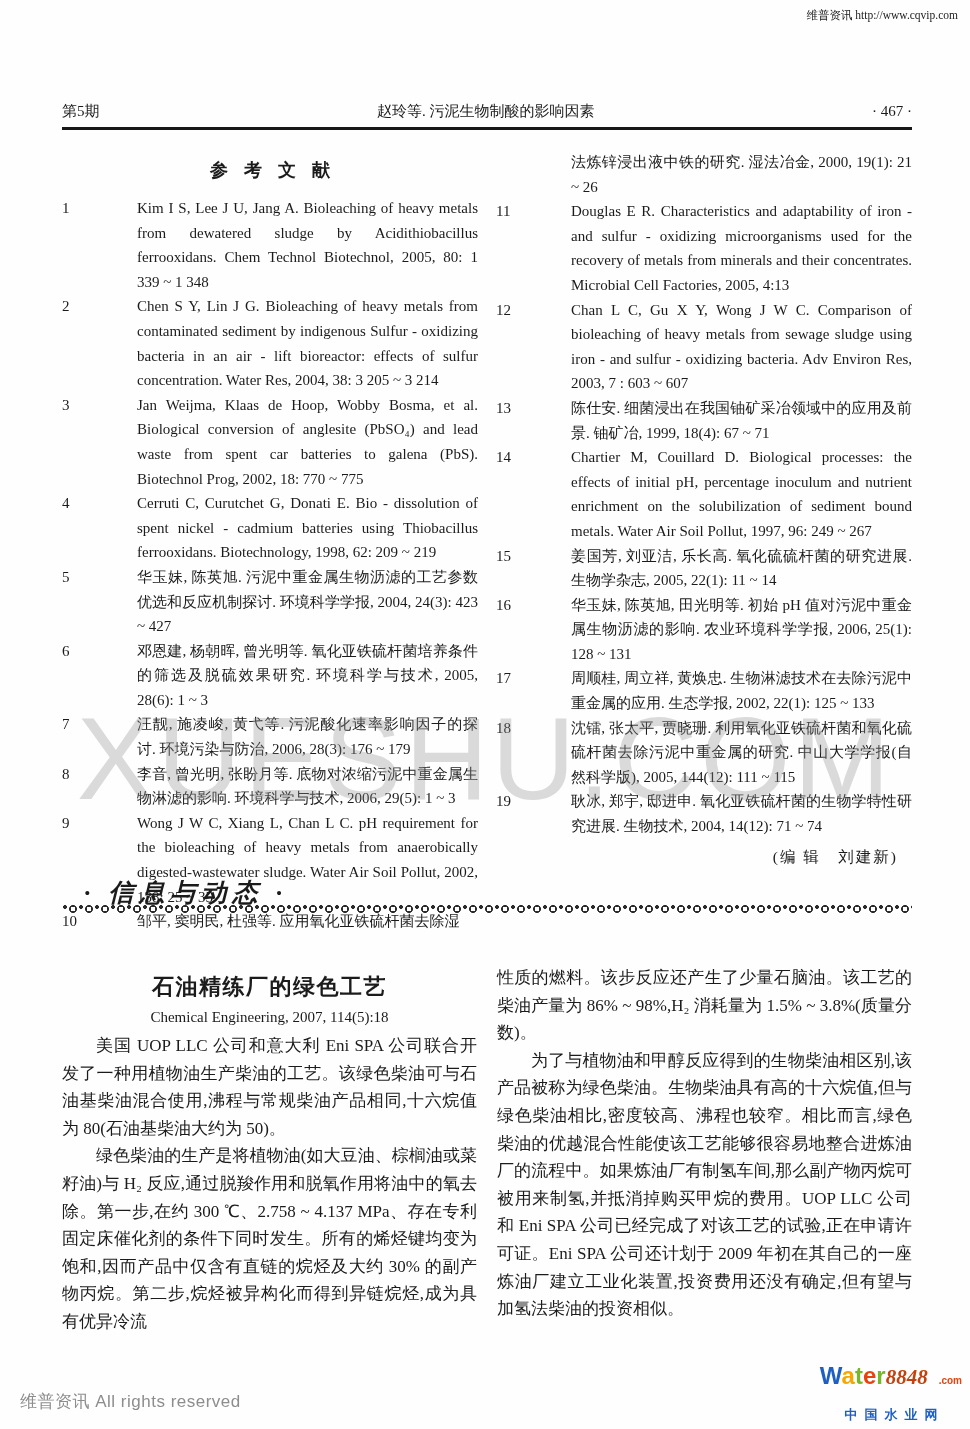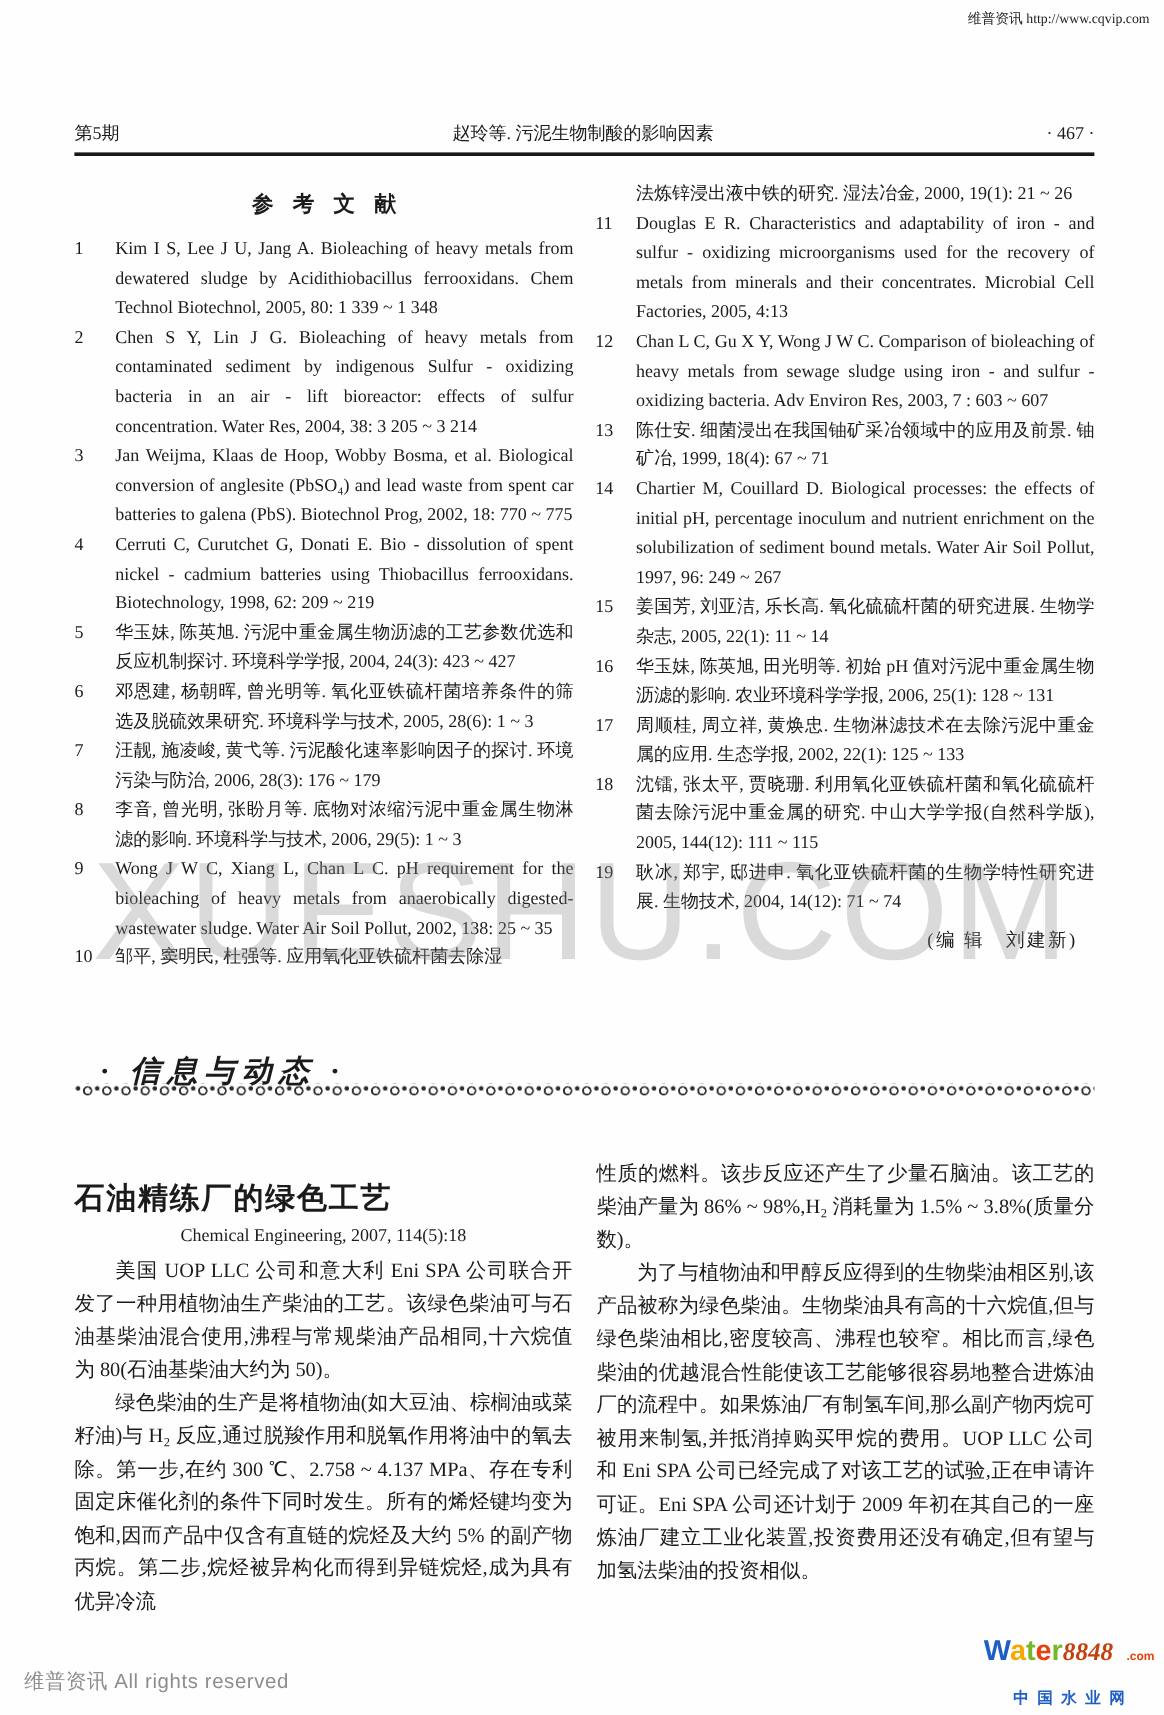--- a/index.html
+++ b/index.html
@@ -6,39 +6,39 @@
   body{
     width:970px;height:1429px;position:relative;overflow:hidden;
     background:#fefefe;color:#1b1b1b;
     font-family:"Liberation Serif", serif;
   }
   .scan-credit{position:absolute;top:8px;right:12px;font-size:11.5px;color:#222;text-align:center;}
   .header{position:absolute;top:102px;left:62px;right:58px;display:flex;justify-content:space-between;align-items:baseline;font-size:15px;}
   .header-rule{position:absolute;top:127px;left:62px;right:58px;border-bottom:3px solid #181818;}
   .refs{position:absolute;top:150px;left:62px;right:58px;display:grid;grid-template-columns:1fr 1fr;column-gap:18px;}
   .refs-heading{text-align:center;font-size:18px;font-weight:bold;letter-spacing:16px;margin:8px 0 14px;text-indent:16px;}
-  .ref{display:flex;font-size:15px;line-height:24.6px;text-align:justify;}
+  .ref{display:flex;font-size:15px;line-height:24.6px;text-align:justify;gap:41px;}
   .ref-num{flex:0 0 34px;}
   .ref-body{flex:1;}
   .editor{font-size:15.5px;text-align:right;padding-right:14px;margin-top:8px;letter-spacing:2px;}
   .watermark{
     position:absolute;top:648px;left:50%;transform:translateX(-50%);
     font-family:"Liberation Sans", sans-serif;font-size:116px;letter-spacing:3px;
     color:#8f8f8f;opacity:.32;white-space:nowrap;z-index:4;pointer-events:none;margin-top:44px;
   }
   .divider{
     position:absolute;top:903px;left:62px;right:58px;height:10px;
     background-image:
       radial-gradient(circle at 3px 4px, #2b2b2b 1.6px, transparent 2.2px),
       radial-gradient(circle at 11px 6px, transparent 2.4px, #2b2b2b 2.5px, #2b2b2b 3.7px, transparent 4.1px);
     background-size:16px 10px;background-repeat:repeat-x;
   }
   .news-heading{position:absolute;top:876px;left:84px;font-size:25px;font-weight:900;font-style:italic;letter-spacing:6px;}
   .news{position:absolute;top:964px;left:62px;right:58px;display:grid;grid-template-columns:1fr 1fr;column-gap:20px;}
-  .article-title{font-size:25px;font-weight:bold;letter-spacing:1.5px;margin-top:18px;}
+  .article-title{text-align:center;font-size:22px;font-weight:bold;letter-spacing:1.5px;margin-top:8px;}
   .article-source{text-align:center;font-size:15px;margin:7px 0 6px;}
   .news p{margin:0;font-size:17px;line-height:27.6px;text-align:justify;}
   .indent{text-indent:2em;}
   .footer-credit{
     position:absolute;left:20px;bottom:16px;font-size:17px;color:#8d8d8d;
     font-family:"Liberation Sans", sans-serif;font-weight:normal;letter-spacing:.5px;
   }
   .logo{position:absolute;right:8px;bottom:8px;text-align:center;font-family:"Liberation Sans", sans-serif;line-height:1;}
   .logo-top{font-size:24px;font-weight:bold;white-space:nowrap;}
   .logo-num{font-family:"Liberation Serif", serif;font-style:italic;font-size:21px;font-weight:bold;}
@@ -150,21 +150,21 @@
 
 <div class="divider"></div>
 
 <div class="news-heading">· 信息与动态 ·</div>
 
 <div class="news">
   <div>
     <div class="article-title">石油精练厂的绿色工艺</div>
     <div class="article-source">Chemical Engineering, 2007, 114(5):18</div>
     <p class="indent">美国 UOP LLC 公司和意大利 Eni SPA 公司联合开发了一种用植物油生产柴油的工艺。该绿色柴油可与石油基柴油混合使用,沸程与常规柴油产品相同,十六烷值为 80(石油基柴油大约为 50)。</p>
-    <p class="indent">绿色柴油的生产是将植物油(如大豆油、棕榈油或菜籽油)与 H₂ 反应,通过脱羧作用和脱氧作用将油中的氧去除。第一步,在约 300 ℃、2.758 ~ 4.137 MPa、存在专利固定床催化剂的条件下同时发生。所有的烯烃键均变为饱和,因而产品中仅含有直链的烷烃及大约 5% 的副产物丙烷。第二步,烷烃被异构化而得到异链烷烃,成为具有优异冷流</p>
+    <p class="indent">绿色柴油的生产是将植物油(如大豆油、棕榈油或菜籽油)与 H₂ 反应,通过脱羧作用和脱氧作用将油中的氧去除。第一步,在约 300 ℃、2.758 ~ 4.137 MPa、存在专利固定床催化剂的条件下同时发生。所有的烯烃键均变为饱和,因而产品中仅含有直链的烷烃及大约 30% 的副产物丙烷。第二步,烷烃被异构化而得到异链烷烃,成为具有优异冷流</p>
   </div>
   <div>
     <p>性质的燃料。该步反应还产生了少量石脑油。该工艺的柴油产量为 86% ~ 98%,H₂ 消耗量为 1.5% ~ 3.8%(质量分数)。</p>
     <p class="indent">为了与植物油和甲醇反应得到的生物柴油相区别,该产品被称为绿色柴油。生物柴油具有高的十六烷值,但与绿色柴油相比,密度较高、沸程也较窄。相比而言,绿色柴油的优越混合性能使该工艺能够很容易地整合进炼油厂的流程中。如果炼油厂有制氢车间,那么副产物丙烷可被用来制氢,并抵消掉购买甲烷的费用。UOP LLC 公司和 Eni SPA 公司已经完成了对该工艺的试验,正在申请许可证。Eni SPA 公司还计划于 2009 年初在其自己的一座炼油厂建立工业化装置,投资费用还没有确定,但有望与加氢法柴油的投资相似。</p>
   </div>
 </div>
 
 <div class="footer-credit">维普资讯 All rights reserved</div>
 
 <div class="logo">

